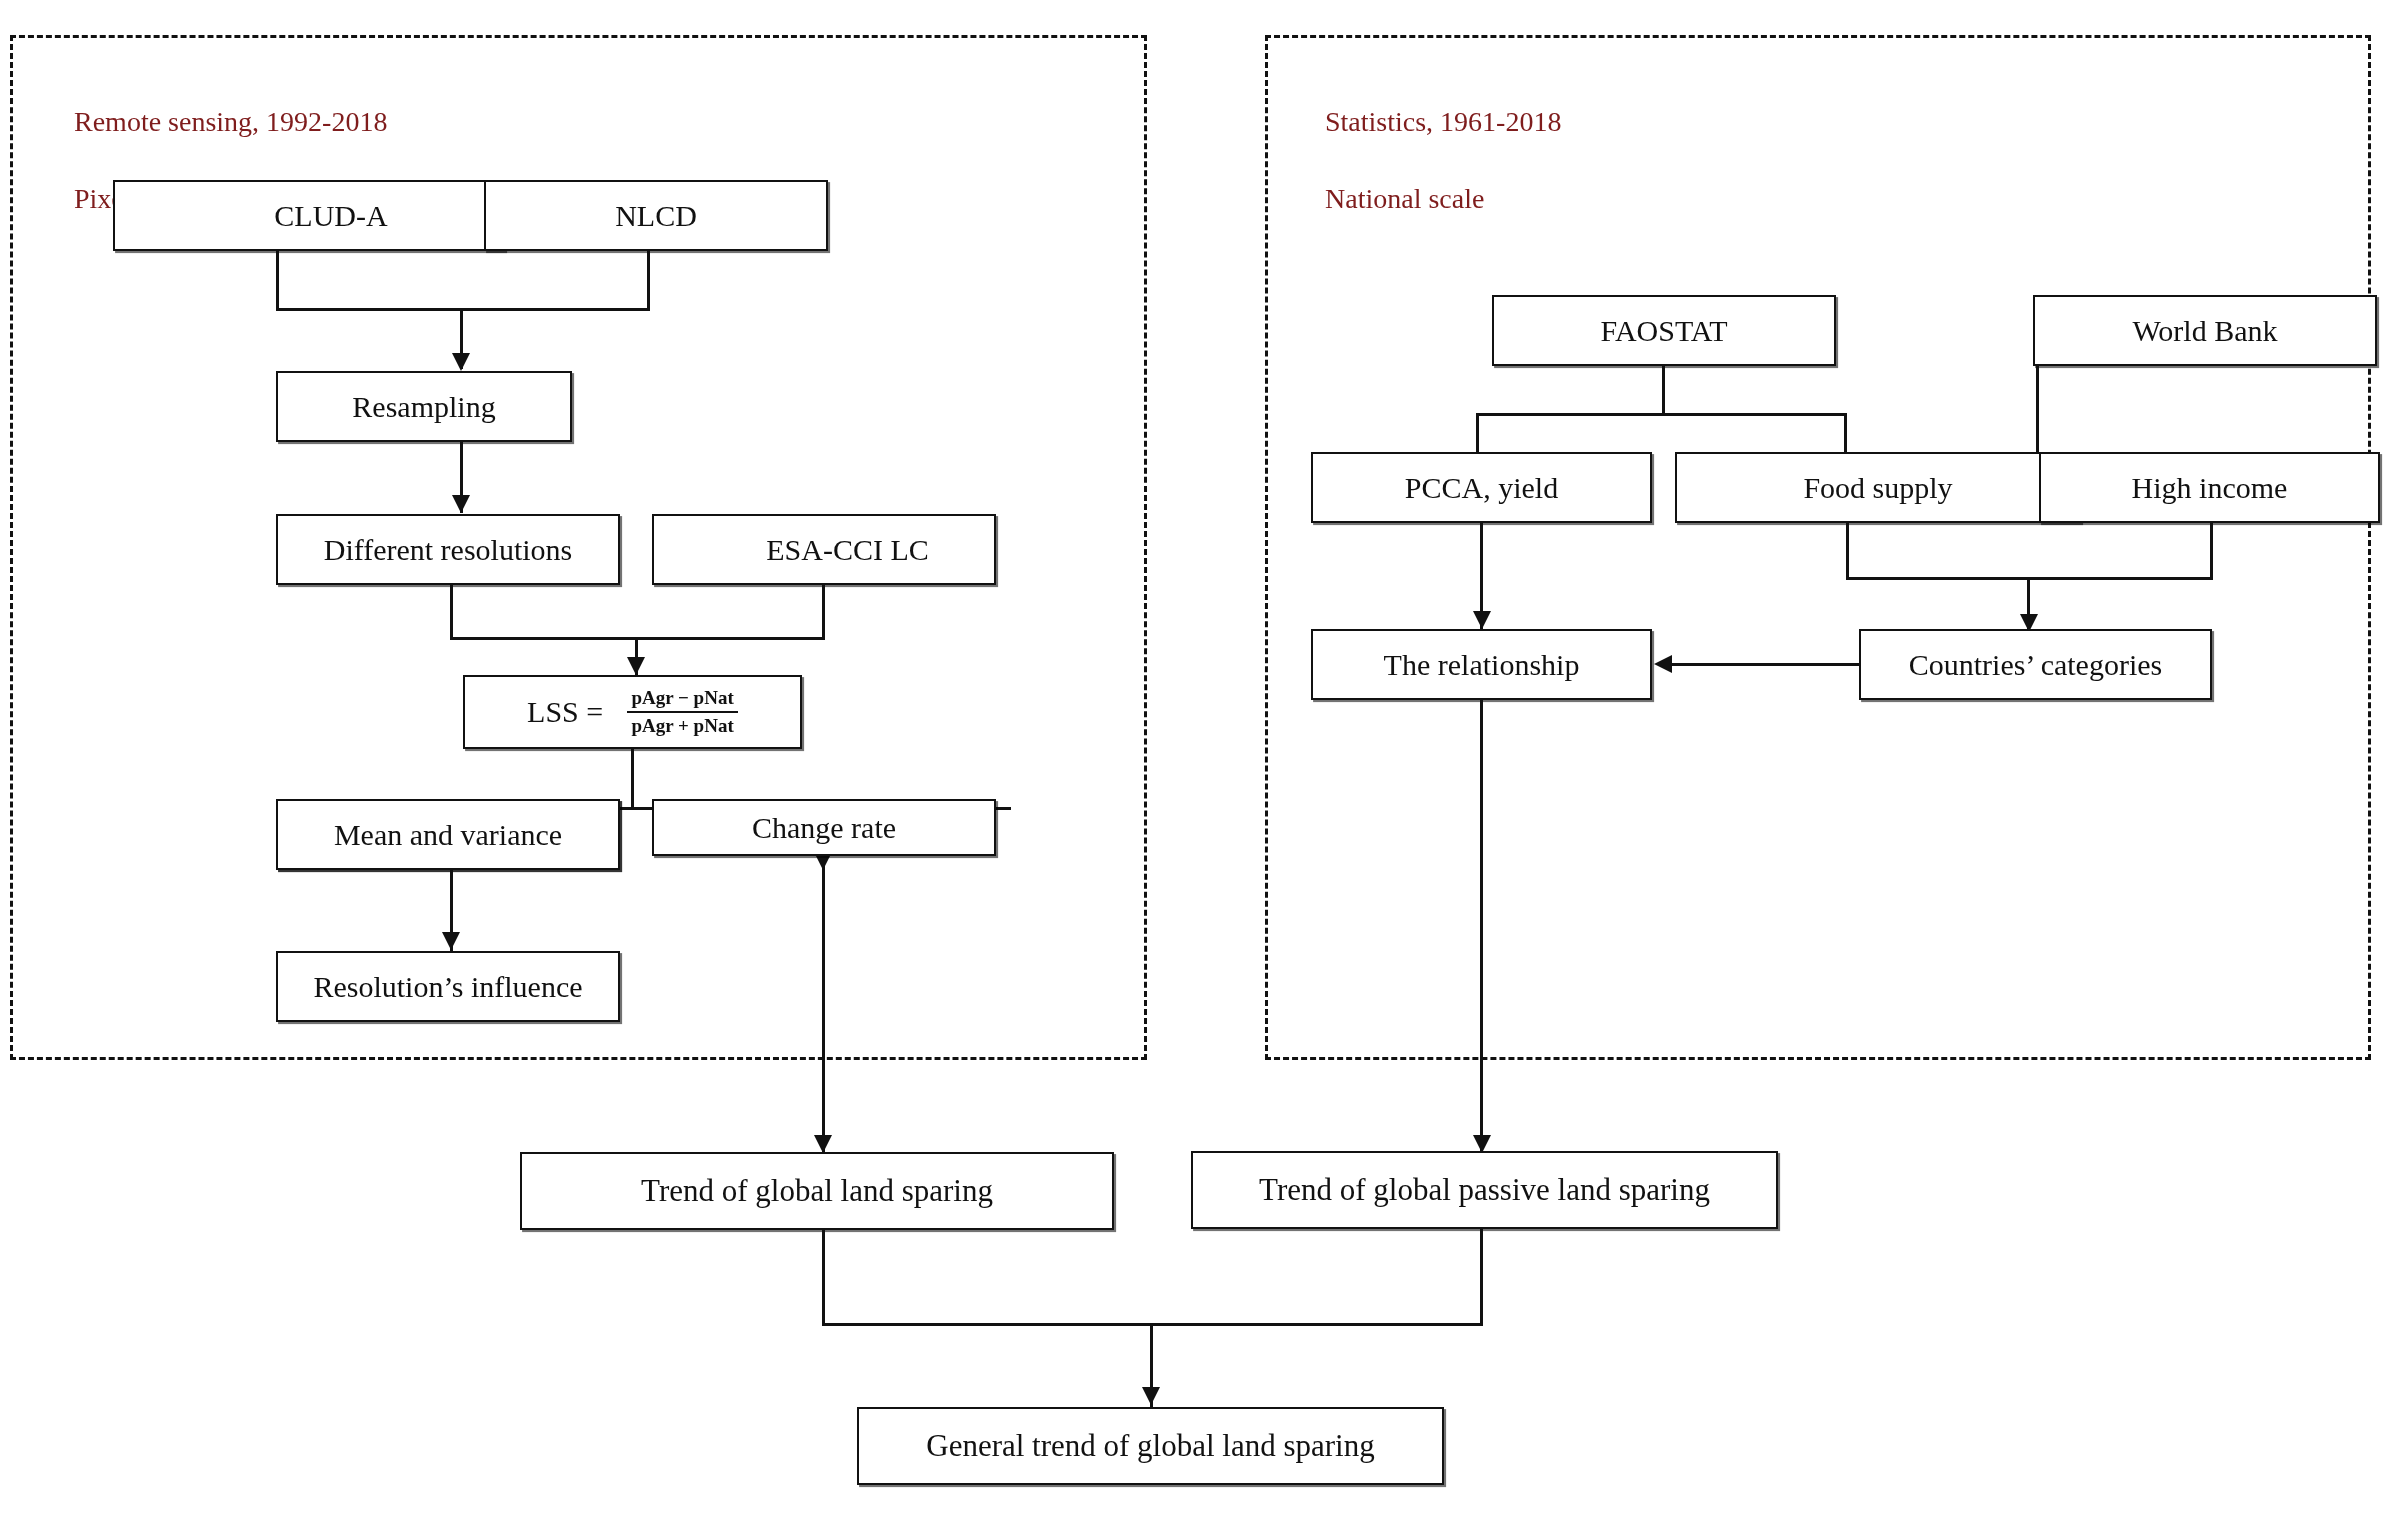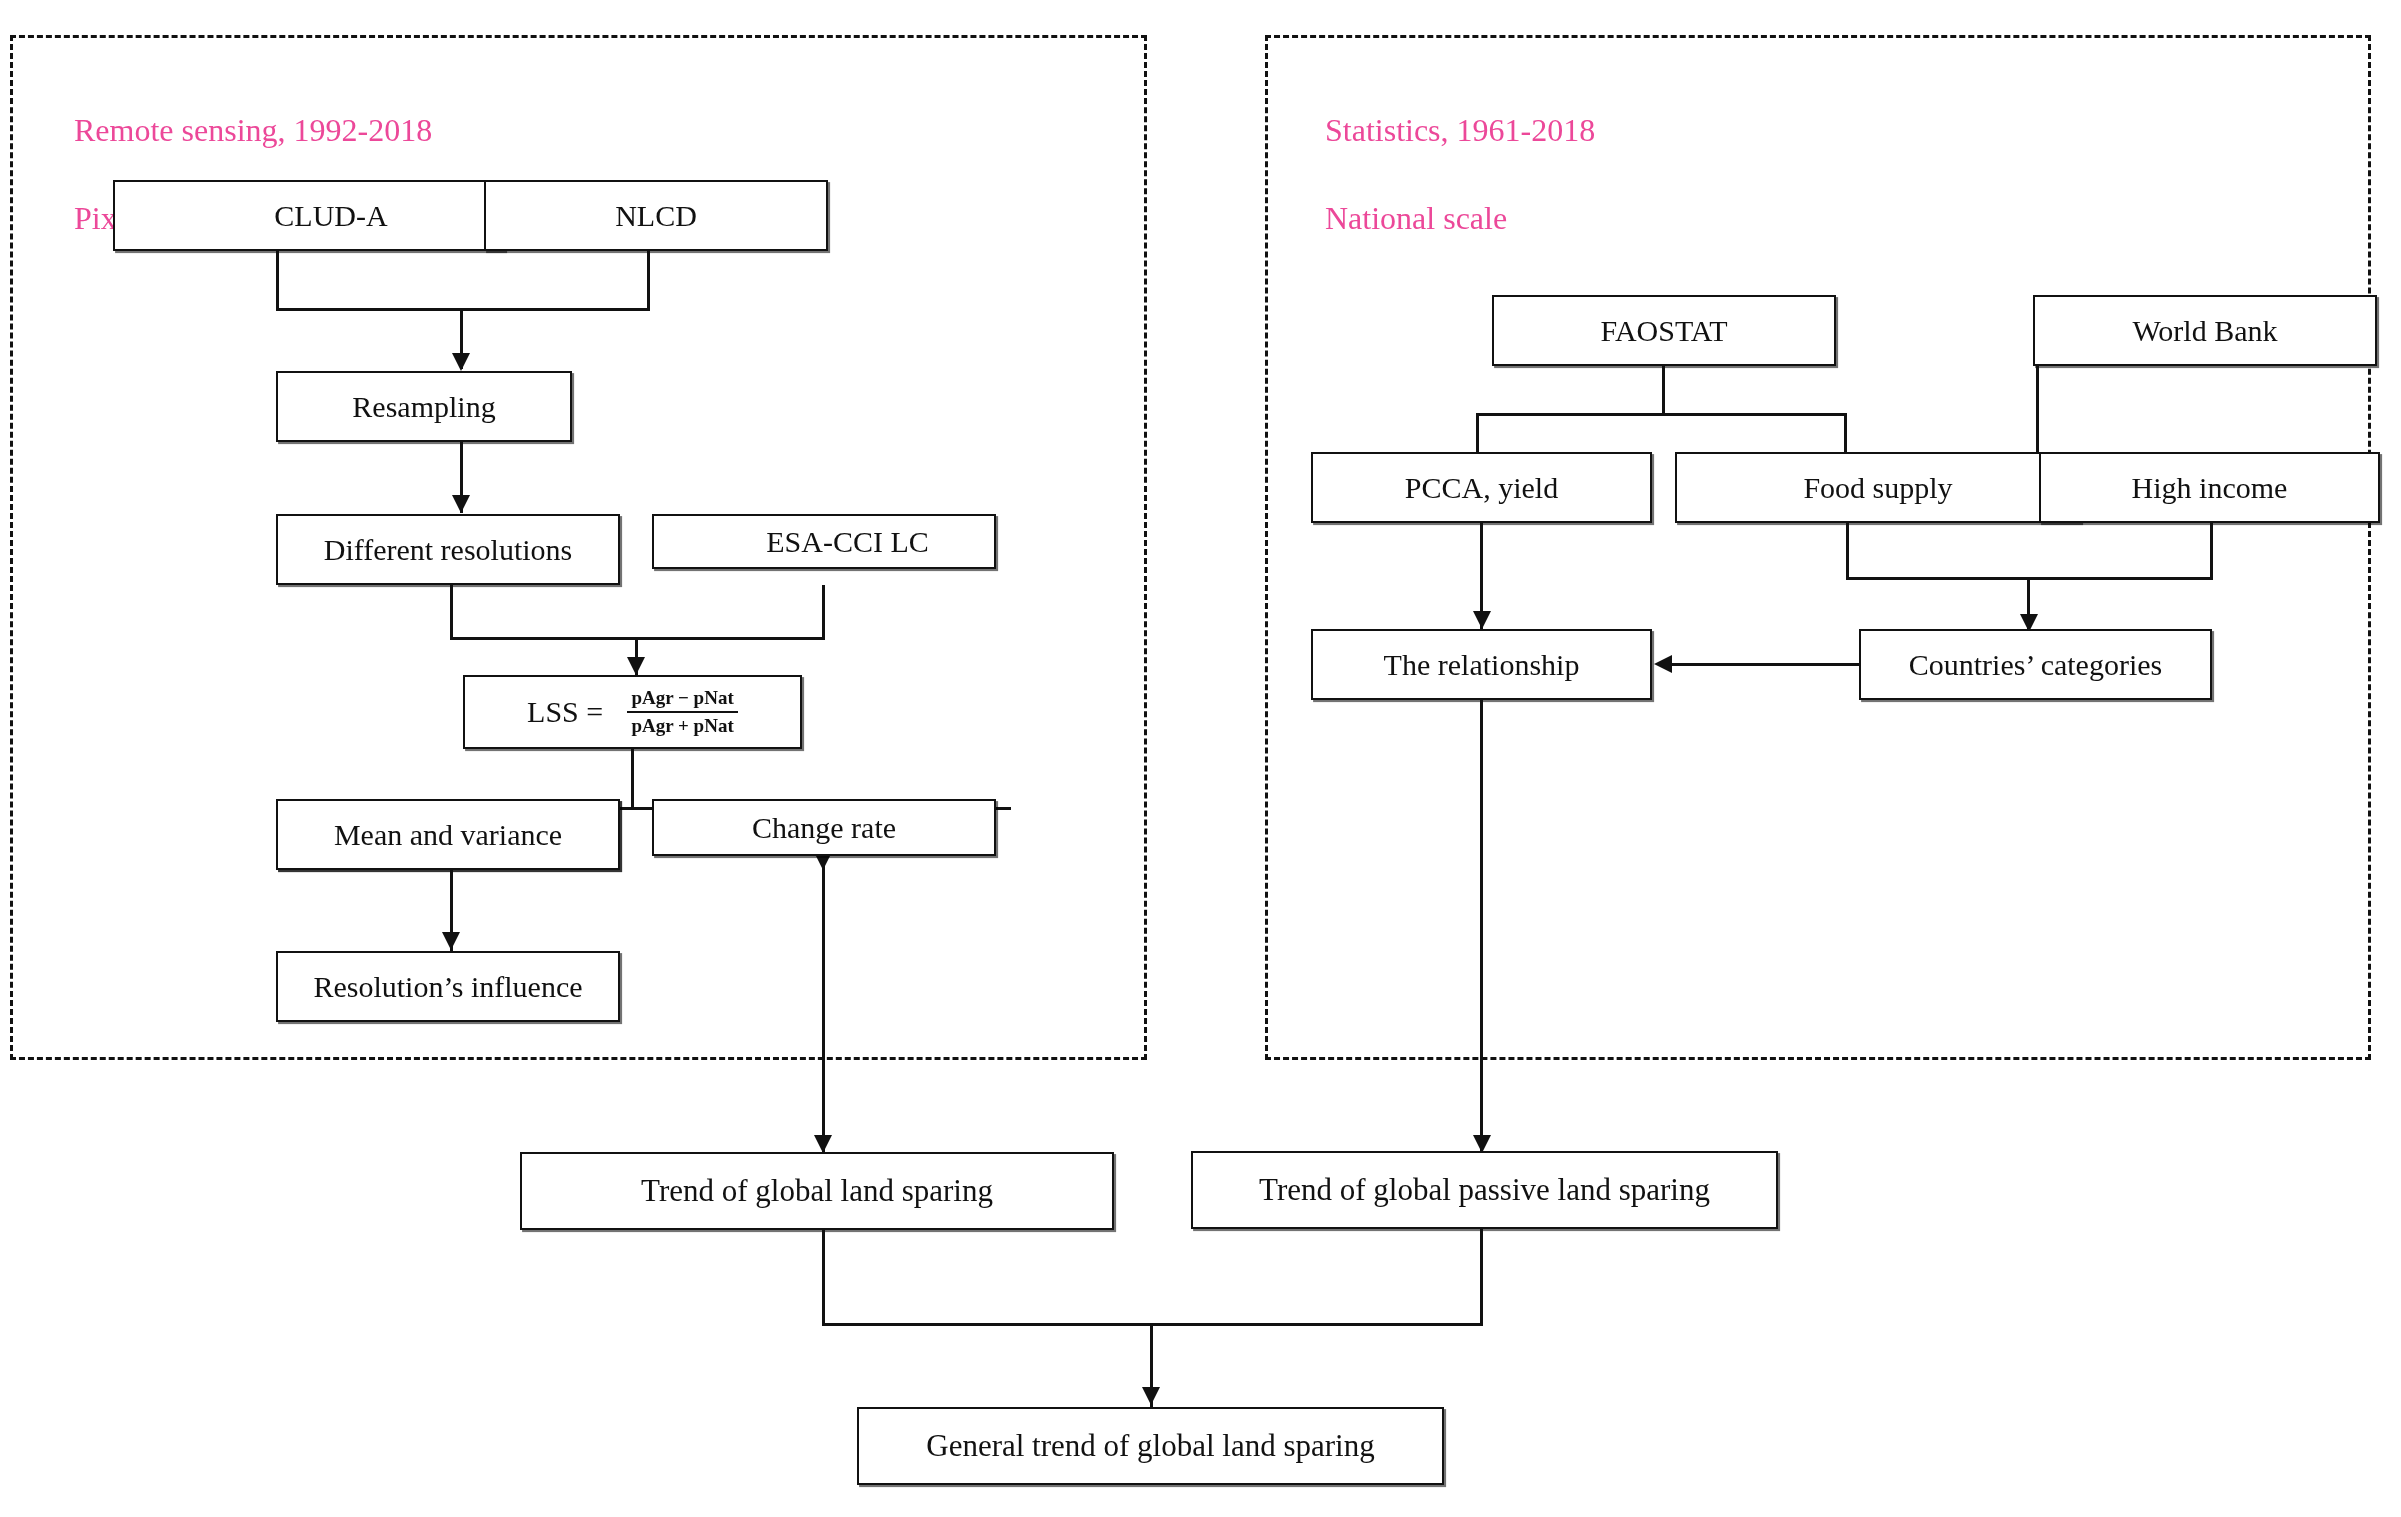--- a/index.html
+++ b/index.html
@@ -17,23 +17,23 @@
     background: #ffffff;
     overflow: hidden;
   }
   .panel {
     position: absolute;
     border: 3.5px dashed #111111;
     box-sizing: border-box;
   }
   .panel-caption {
     position: absolute;
-    font-size: 32px;
+    font-size: 28px;
     line-height: 1.38;
-    color: #ec4899;
+    color: #7f1d1d;
     white-space: pre-line;
   }
   .node {
     position: absolute;
     box-sizing: border-box;
     border: 2.8px solid #111111;
     background: #ffffff;
     display: flex;
     align-items: center;
     justify-content: center;
@@ -124,21 +124,21 @@
     <span>Resampling</span>
   </div>
 
   <div class="vline" style="left:460px; top:442px; height:71px;"></div>
   <div class="arrowhead arrow-down" style="left:452px; top:495px;"></div>
 
   <div class="node" style="left:276px; top:514px; width:344px; height:71px;">
     <span>Different resolutions</span>
   </div>
 
-  <div class="node" style="left:652px; top:514px; width:344px; height:55px;padding-left:47px;">
+  <div class="node" style="left:652px; top:514px; width:344px; height:71px;padding-left:47px;">
     <span>ESA-CCI LC</span>
   </div>
 
   <div class="vline" style="left:450px; top:585px; height:55px;"></div>
   <div class="vline" style="left:822px; top:585px; height:55px;"></div>
   <div class="hline" style="left:450px; top:637px; width:375px;"></div>
   <div class="vline" style="left:635px; top:637px; height:39px;"></div>
   <div class="arrowhead arrow-down" style="left:627px; top:657px;"></div>
 
   <div class="node" style="left:463px; top:675px; width:339px; height:74px;">

